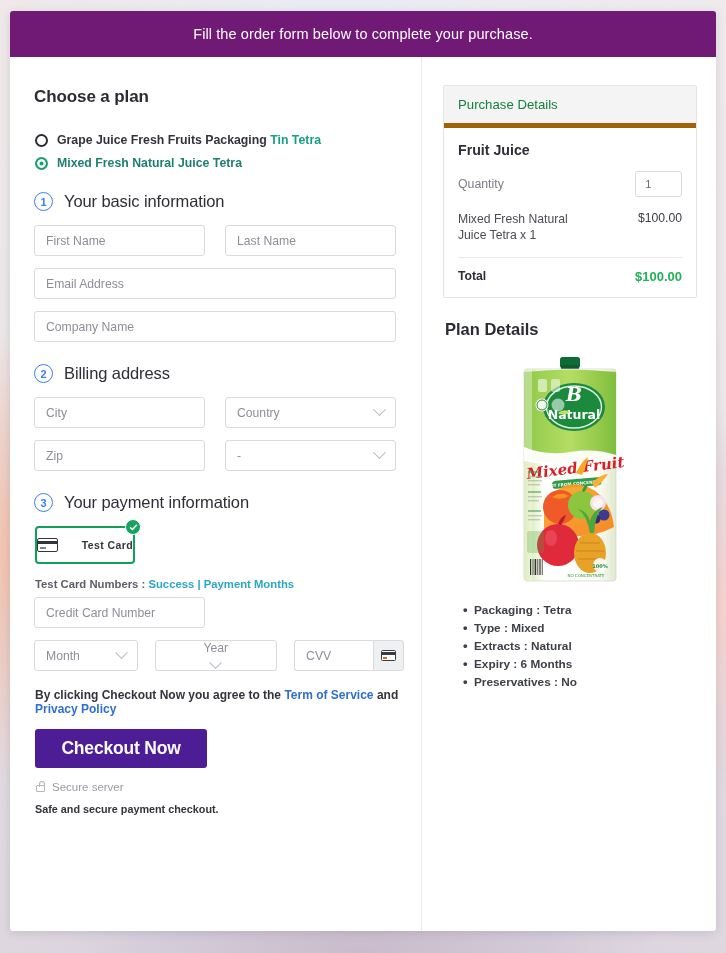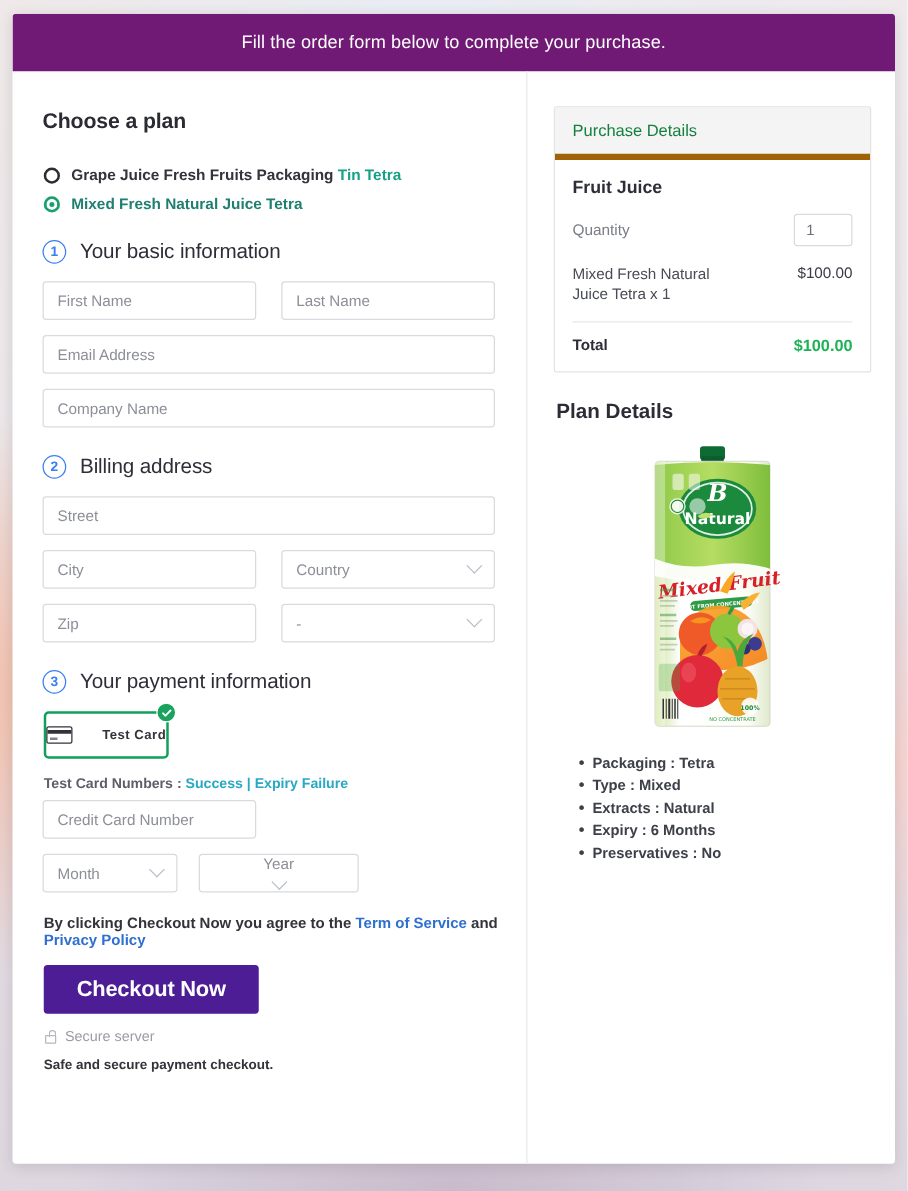--- a/index.html
+++ b/index.html
@@ -287,23 +287,20 @@
       <div class="frow">
         <div class="fld full">Company Name</div>
       </div>
 
       <div class="step-head">
         <span class="step-num">2</span>
         <span class="step-title">Billing address</span>
       </div>
 
       <div class="frow">
-        <div class="fld full">Street</div>
-      </div>
-      <div class="frow">
         <div class="fld half">City</div>
         <div class="fld half sel-box">
           <span>Country</span>
           <span class="caret"></span>
         </div>
       </div>
       <div class="frow">
         <div class="fld half">Zip</div>
         <div class="fld half sel-box">
           <span>-</span>
@@ -319,34 +316,40 @@
       <div class="testcard">
         <span class="card-glyph"></span>
         <span class="tc-label">Test Card</span>
         <span class="badge">
           <svg width="9" height="9" viewBox="0 0 10 10">
               <path d="M1.6 5.2 L3.8 7.3 L8.3 2.6" stroke="#ffffff" stroke-width="1.7" fill="none" stroke-linecap="round" stroke-linejoin="round"></path>
             </svg>
         </span>
       </div>
 
-      <div class="tc-note"><span>Test Card Numbers : </span><a href="#">Success</a><span class="sep"> | </span><a href="#">Expiry Failure</a></div>
+      <div class="tc-note"><span>Test Card Numbers : </span><a href="#">Success</a><span class="sep"> | </span><a href="#">Payment Months</a></div>
 
       <div class="frow">
         <div class="fld half">Credit Card Number</div>
       </div>
 
       <div class="frow" style="gap:17px;">
         <div class="fld sel-box" style="width:108px;">
           <span>Month</span>
           <span class="caret"></span>
         </div>
         <div class="fld sel-box" style="width:128px;flex-direction:column;">
           <span>Year</span>
           <span class="caret"></span>
+        </div>
+        <div class="cvv-wrap">
+          <div class="cvv-in">CVV</div>
+          <div class="cvv-btn">
+            <span class="cvv-glyph"></span>
+          </div>
         </div>
       </div>
 
       <div class="terms"><span>By clicking Checkout Now you agree to the </span><a href="#">Term of Service</a><span> and </span><a href="#">Privacy Policy</a></div>
 
       <button class="checkout-btn">Checkout Now</button>
 
       <div class="secure">
         <span class="lock"></span>
         <span>Secure server</span>

